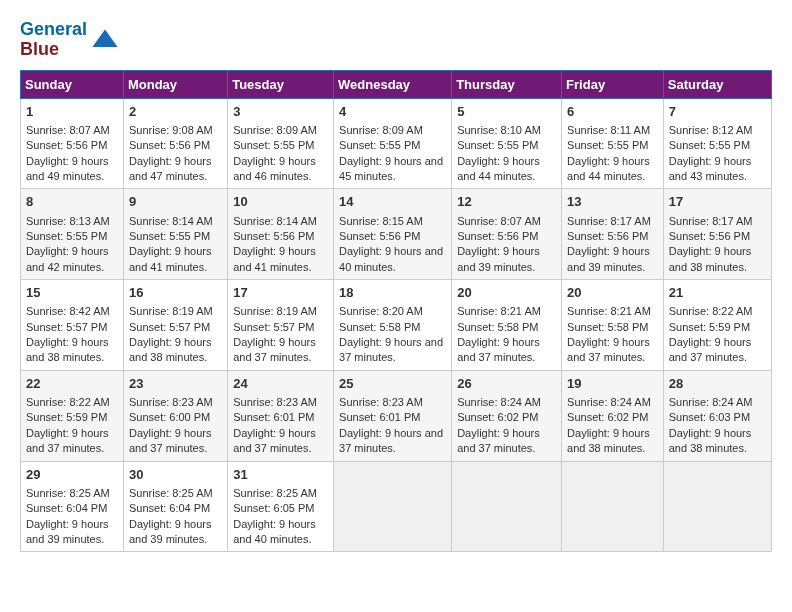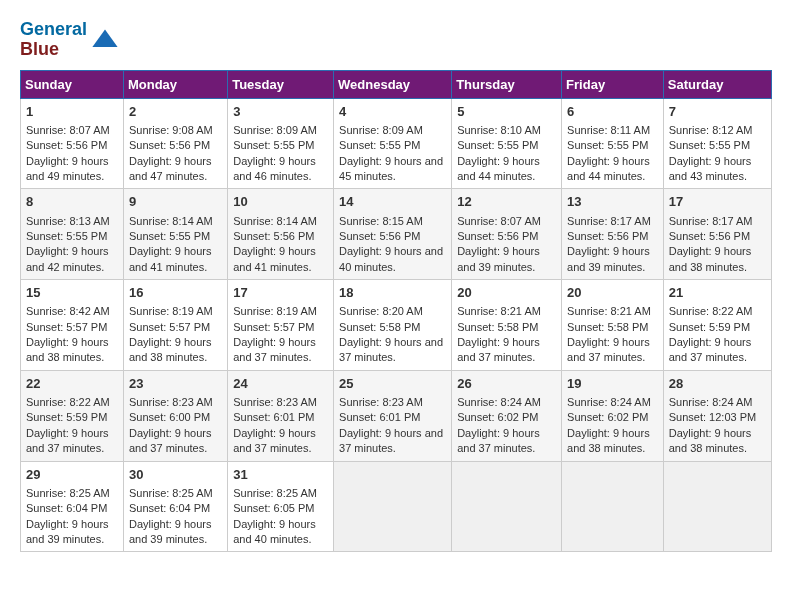--- a/index.html
+++ b/index.html
@@ -280,21 +280,21 @@
         </td>
         <td>
           <span class="day-num">19</span>
           <div>Sunrise: 8:24 AM</div>
           <div>Sunset: 6:02 PM</div>
           <div>Daylight: 9 hours and 38 minutes.</div>
         </td>
         <td>
           <span class="day-num">28</span>
           <div>Sunrise: 8:24 AM</div>
-          <div>Sunset: 12:03 PM</div>
+          <div>Sunset: 6:03 PM</div>
           <div>Daylight: 9 hours and 38 minutes.</div>
         </td>
       </tr>
       <tr>
         <td>
           <span class="day-num">29</span>
           <div>Sunrise: 8:25 AM</div>
           <div>Sunset: 6:04 PM</div>
           <div>Daylight: 9 hours and 39 minutes.</div>
         </td>

